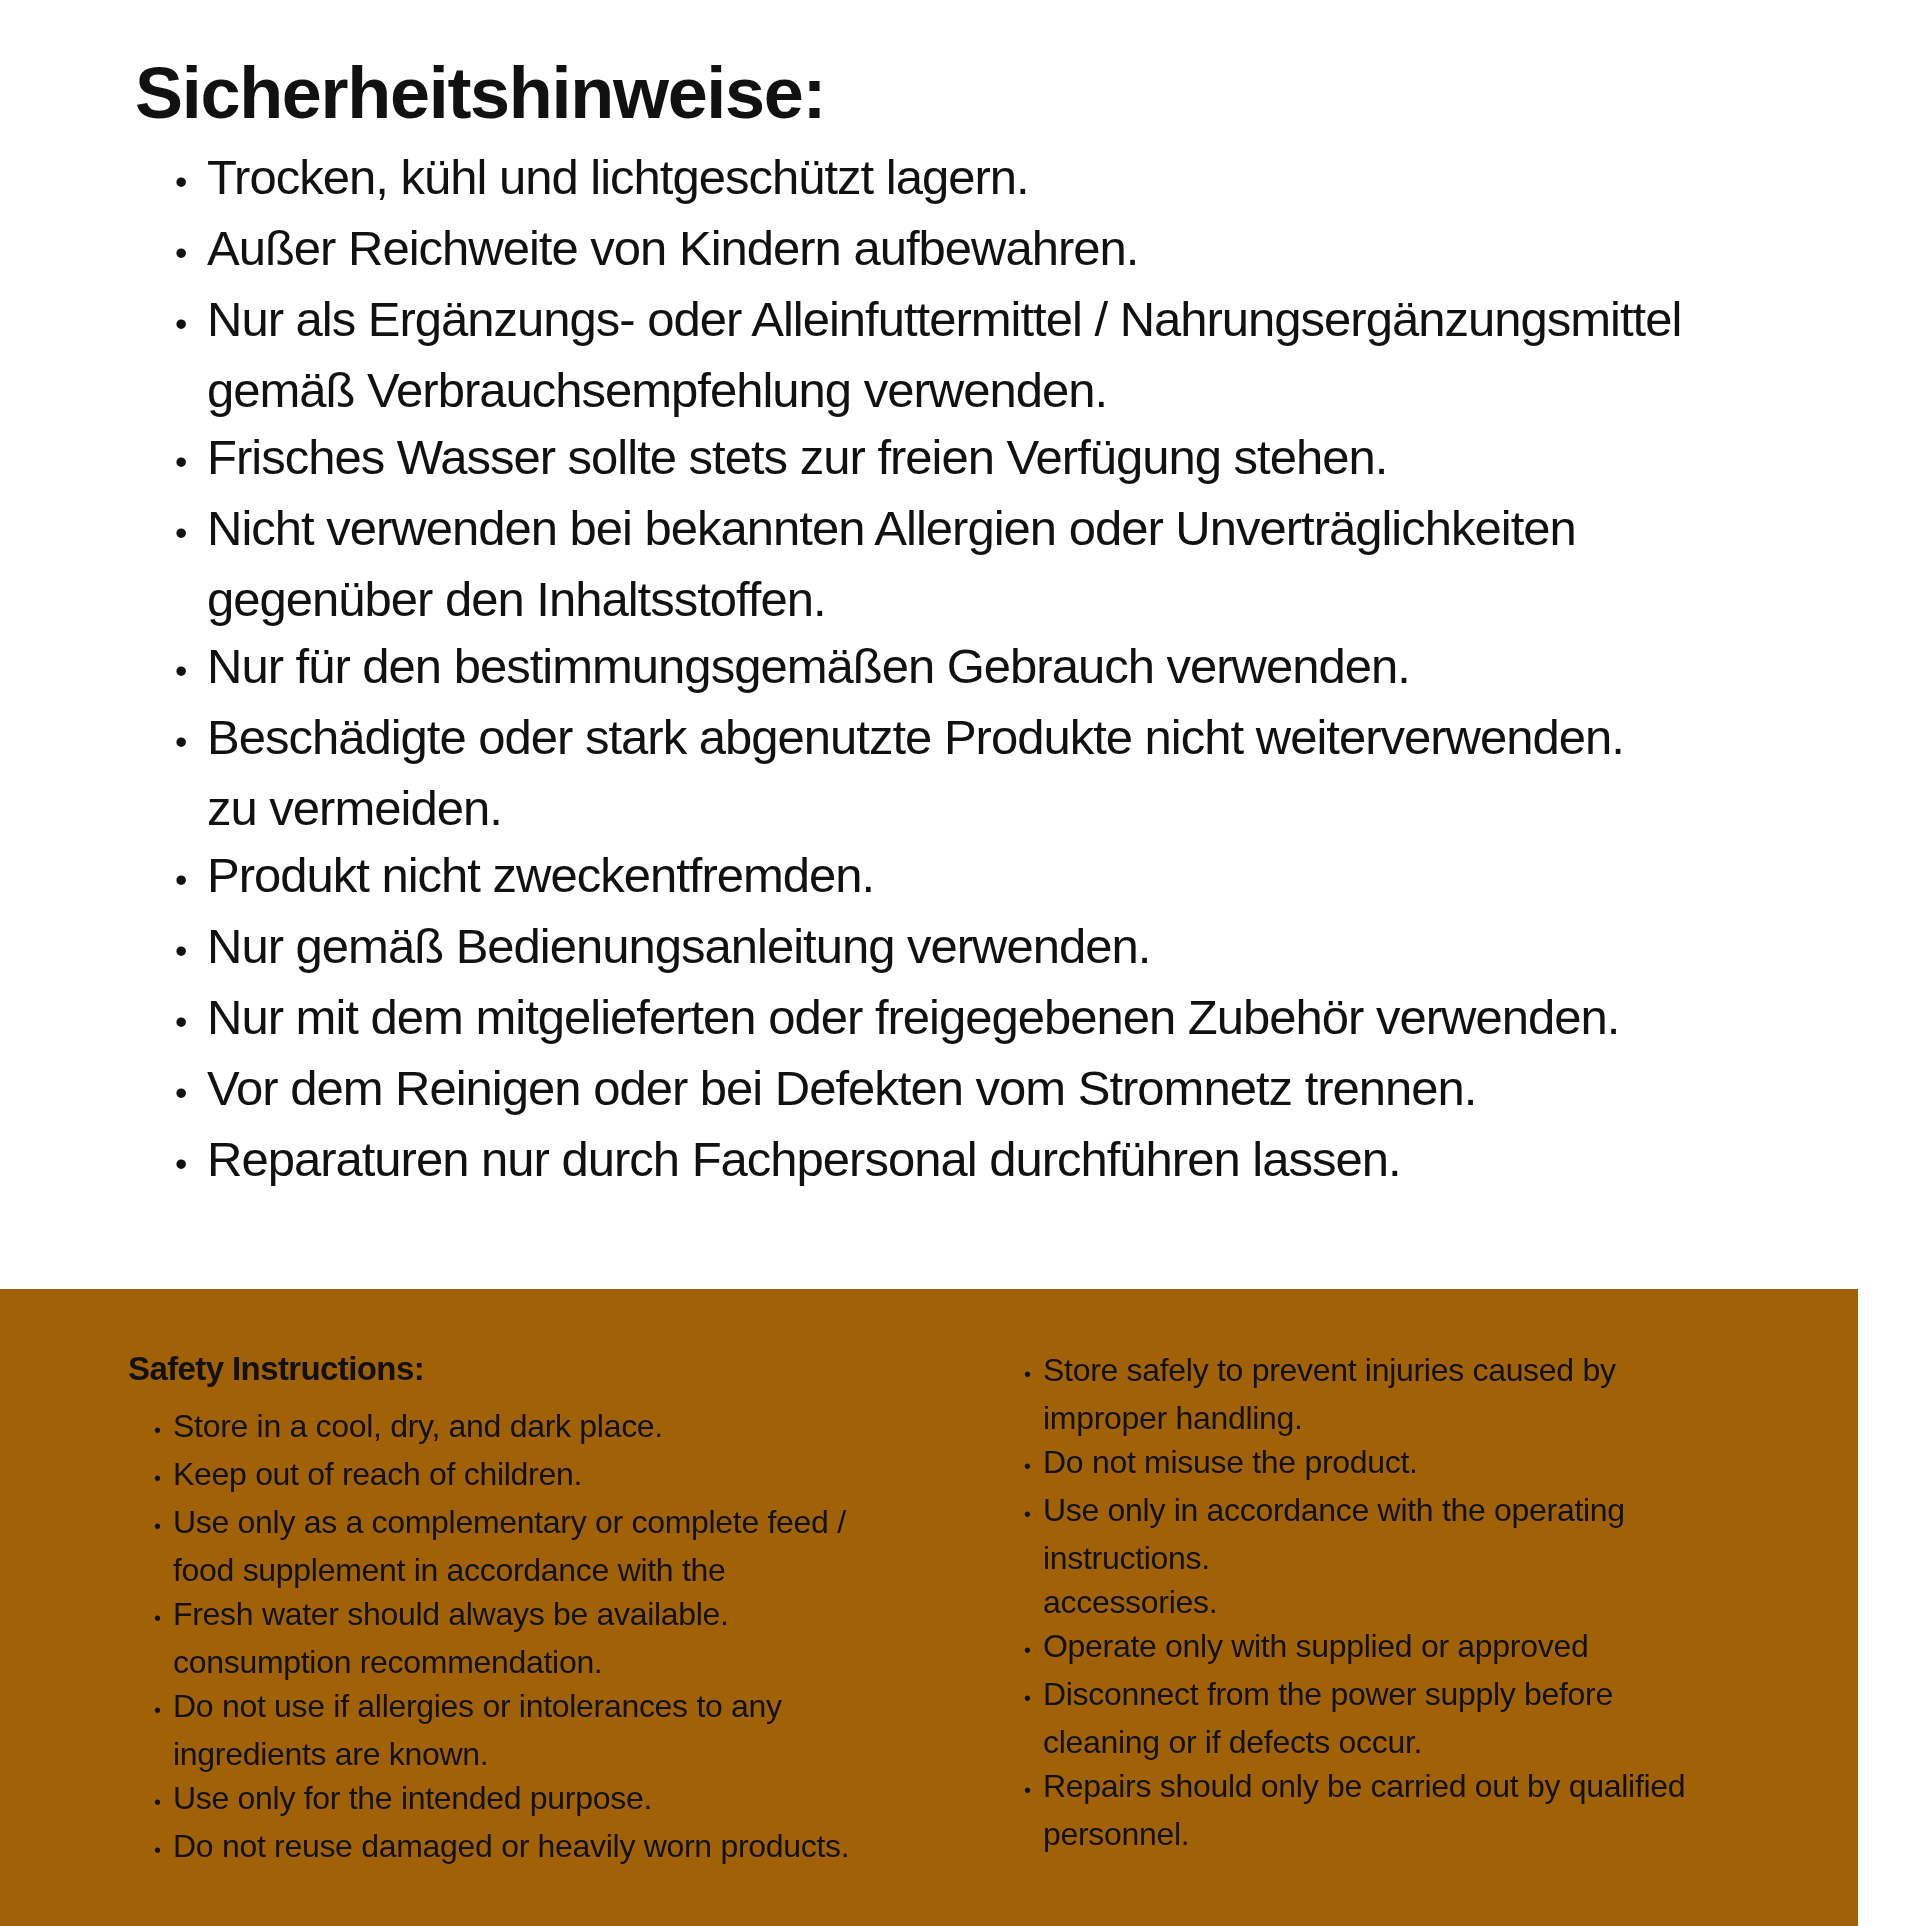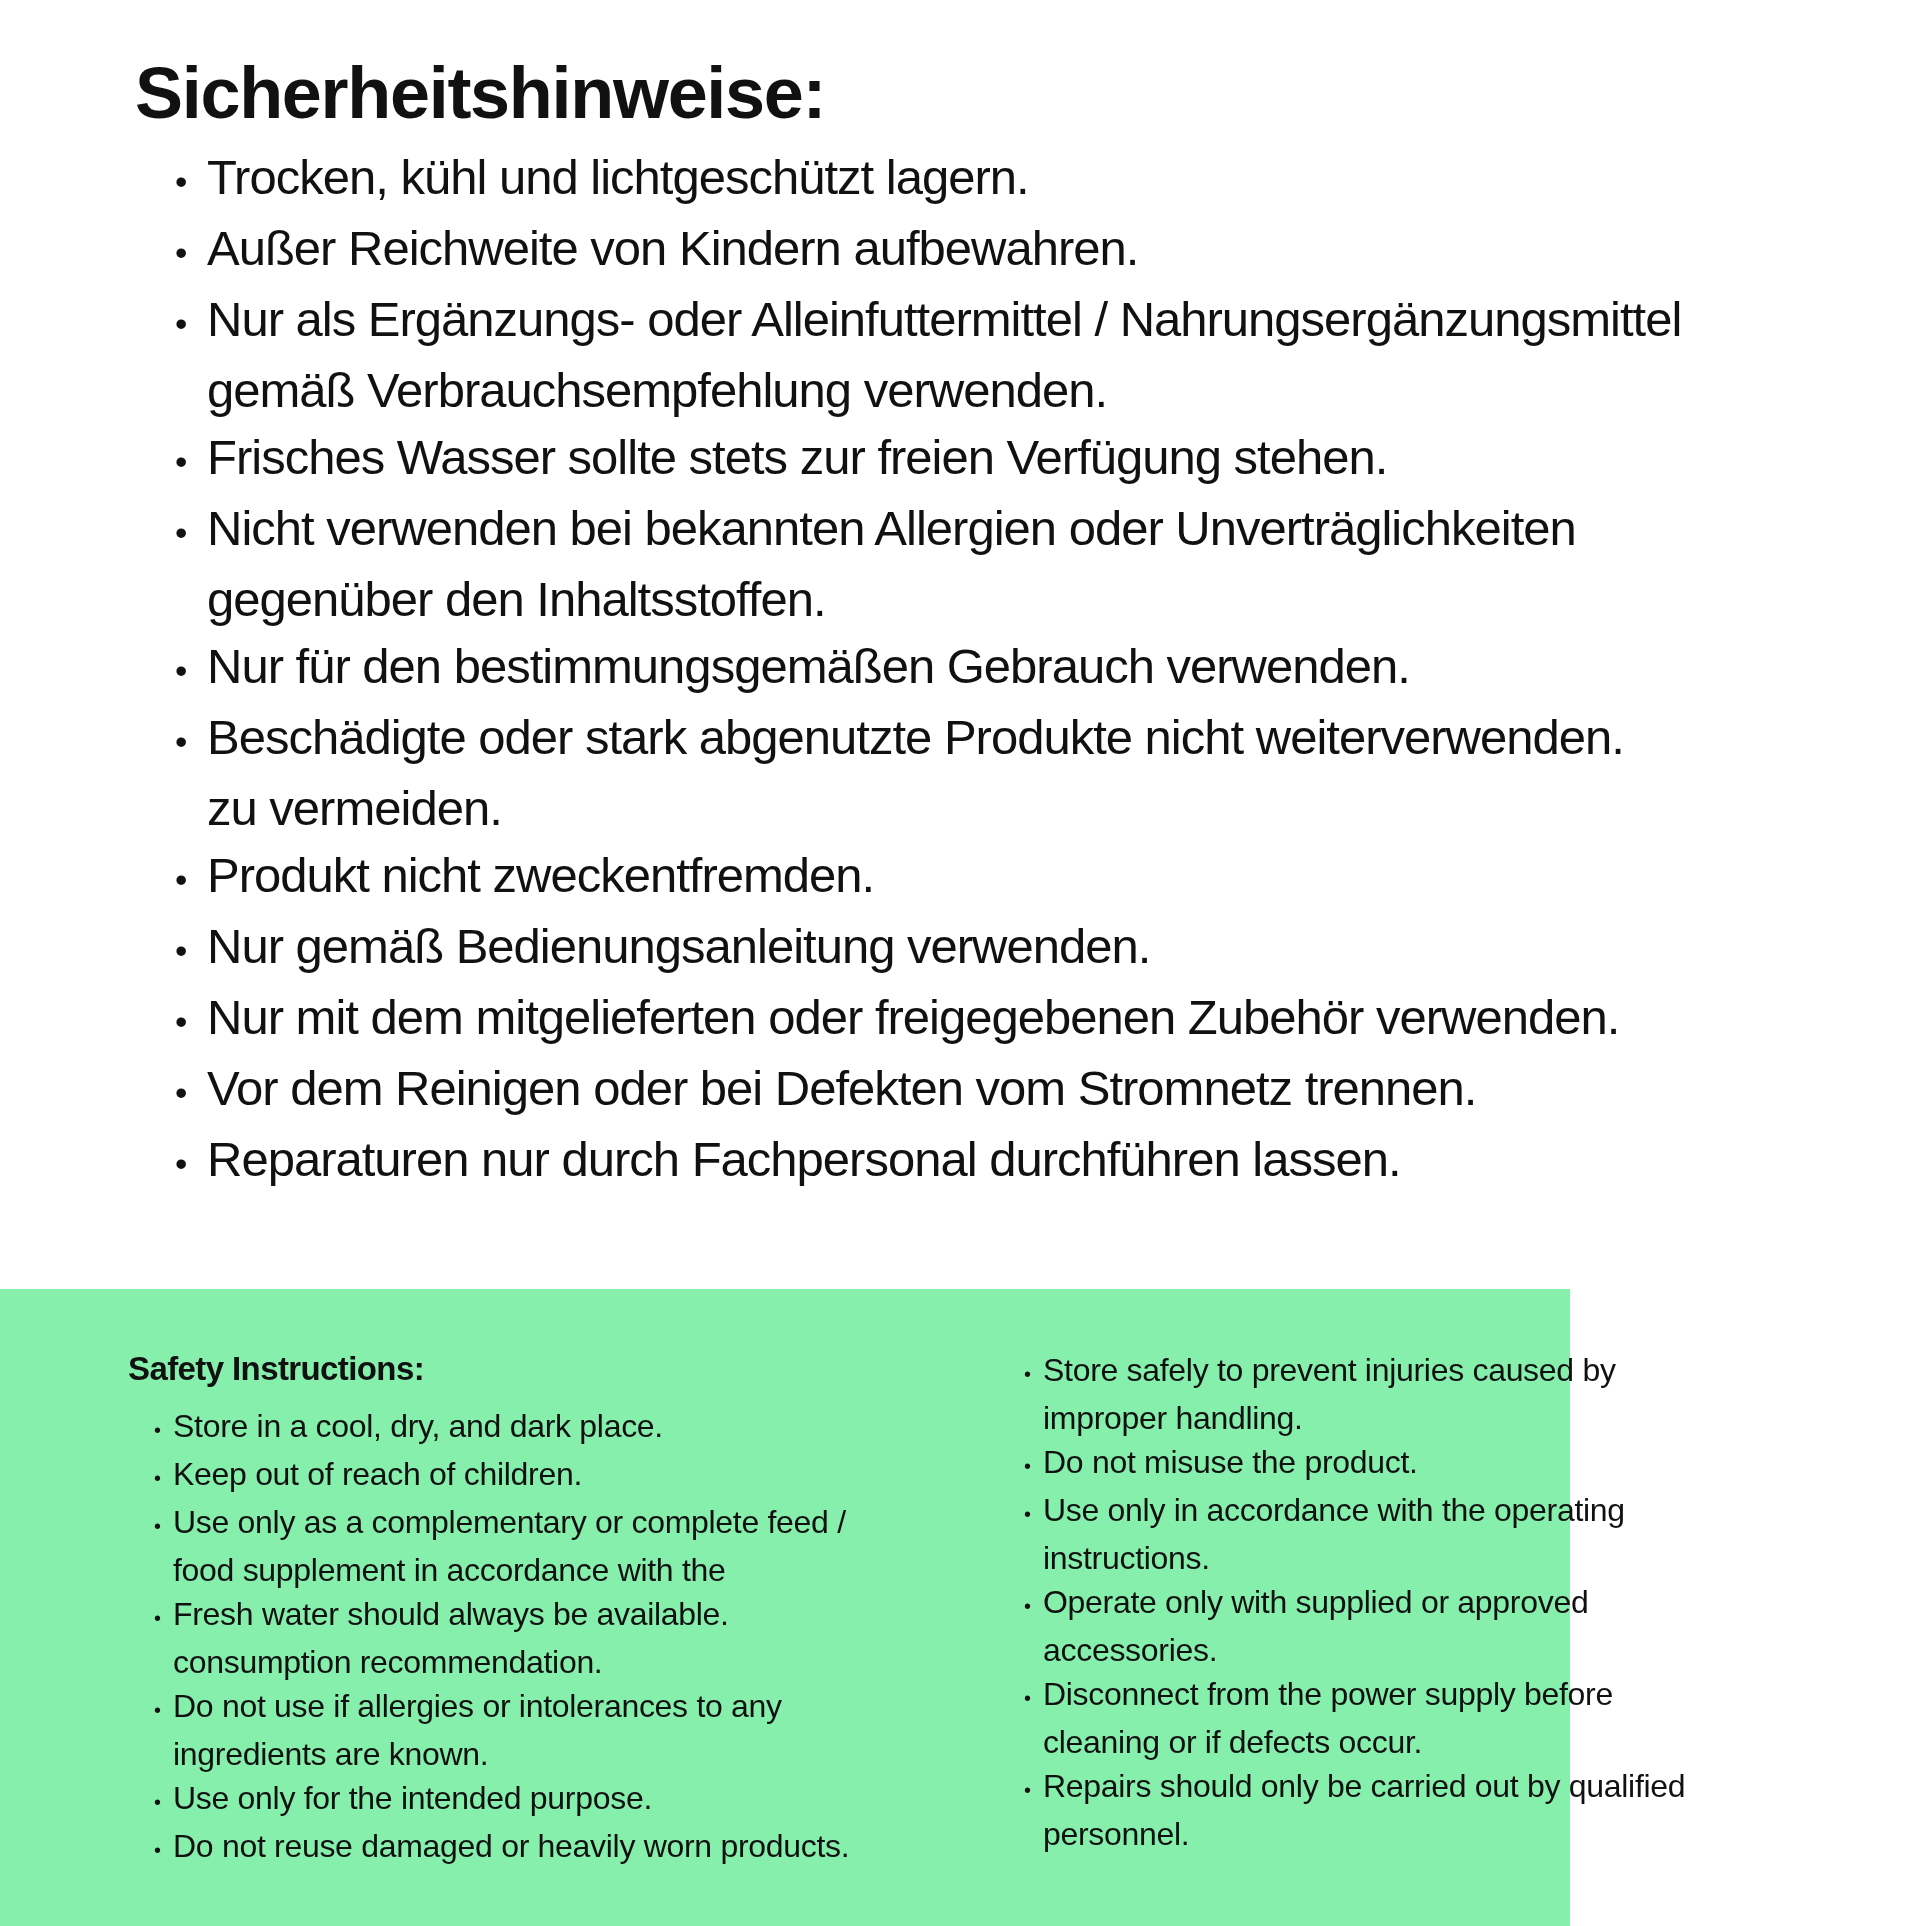--- a/index.html
+++ b/index.html
@@ -42,22 +42,22 @@
   }
   .de-list .bullet {
     display: inline-block;
     width: 32px;
     font-size: 0.72em;
   }
   
   .english-section {
     position: absolute;
     left: 0; top: 1289px;
-    width: 1570px; height: 637px;
-    background: #86efac;
+    width: 1858px; height: 637px;
+    background: #a16207;
   }
   .en-title {
     position: absolute;
     left: 128px; top: 62px;   
     font-size: 33px;
     font-weight: bold;
     letter-spacing: -0.6px;
     line-height: 1.1;
     white-space: nowrap;
   }
@@ -119,21 +119,21 @@
       <div class="line"><span class="bullet"></span><span class="txt">ingredients are known.</span></div>
       <div class="line"><span class="bullet">•</span><span class="txt">Use only for the intended purpose.</span></div>
       <div class="line"><span class="bullet">•</span><span class="txt">Do not reuse damaged or heavily worn products.</span></div>
     </div>
   <div class="en-col en-right">
       <div class="line"><span class="bullet">•</span><span class="txt">Store safely to prevent injuries caused by</span></div>
       <div class="line"><span class="bullet"></span><span class="txt">improper handling.</span></div>
       <div class="line"><span class="bullet">•</span><span class="txt">Do not misuse the product.</span></div>
       <div class="line"><span class="bullet">•</span><span class="txt">Use only in accordance with the operating</span></div>
       <div class="line"><span class="bullet"></span><span class="txt">instructions.</span></div>
+      <div class="line"><span class="bullet"></span><span class="txt">accessories.</span></div>
       <div class="line"><span class="bullet">•</span><span class="txt">Operate only with supplied or approved</span></div>
-      <div class="line"><span class="bullet"></span><span class="txt">accessories.</span></div>
       <div class="line"><span class="bullet">•</span><span class="txt">Disconnect from the power supply before</span></div>
       <div class="line"><span class="bullet"></span><span class="txt">cleaning or if defects occur.</span></div>
       <div class="line"><span class="bullet">•</span><span class="txt">Repairs should only be carried out by qualified</span></div>
       <div class="line"><span class="bullet"></span><span class="txt">personnel.</span></div>
     </div>
 </div>
 
 
 </body></html>

